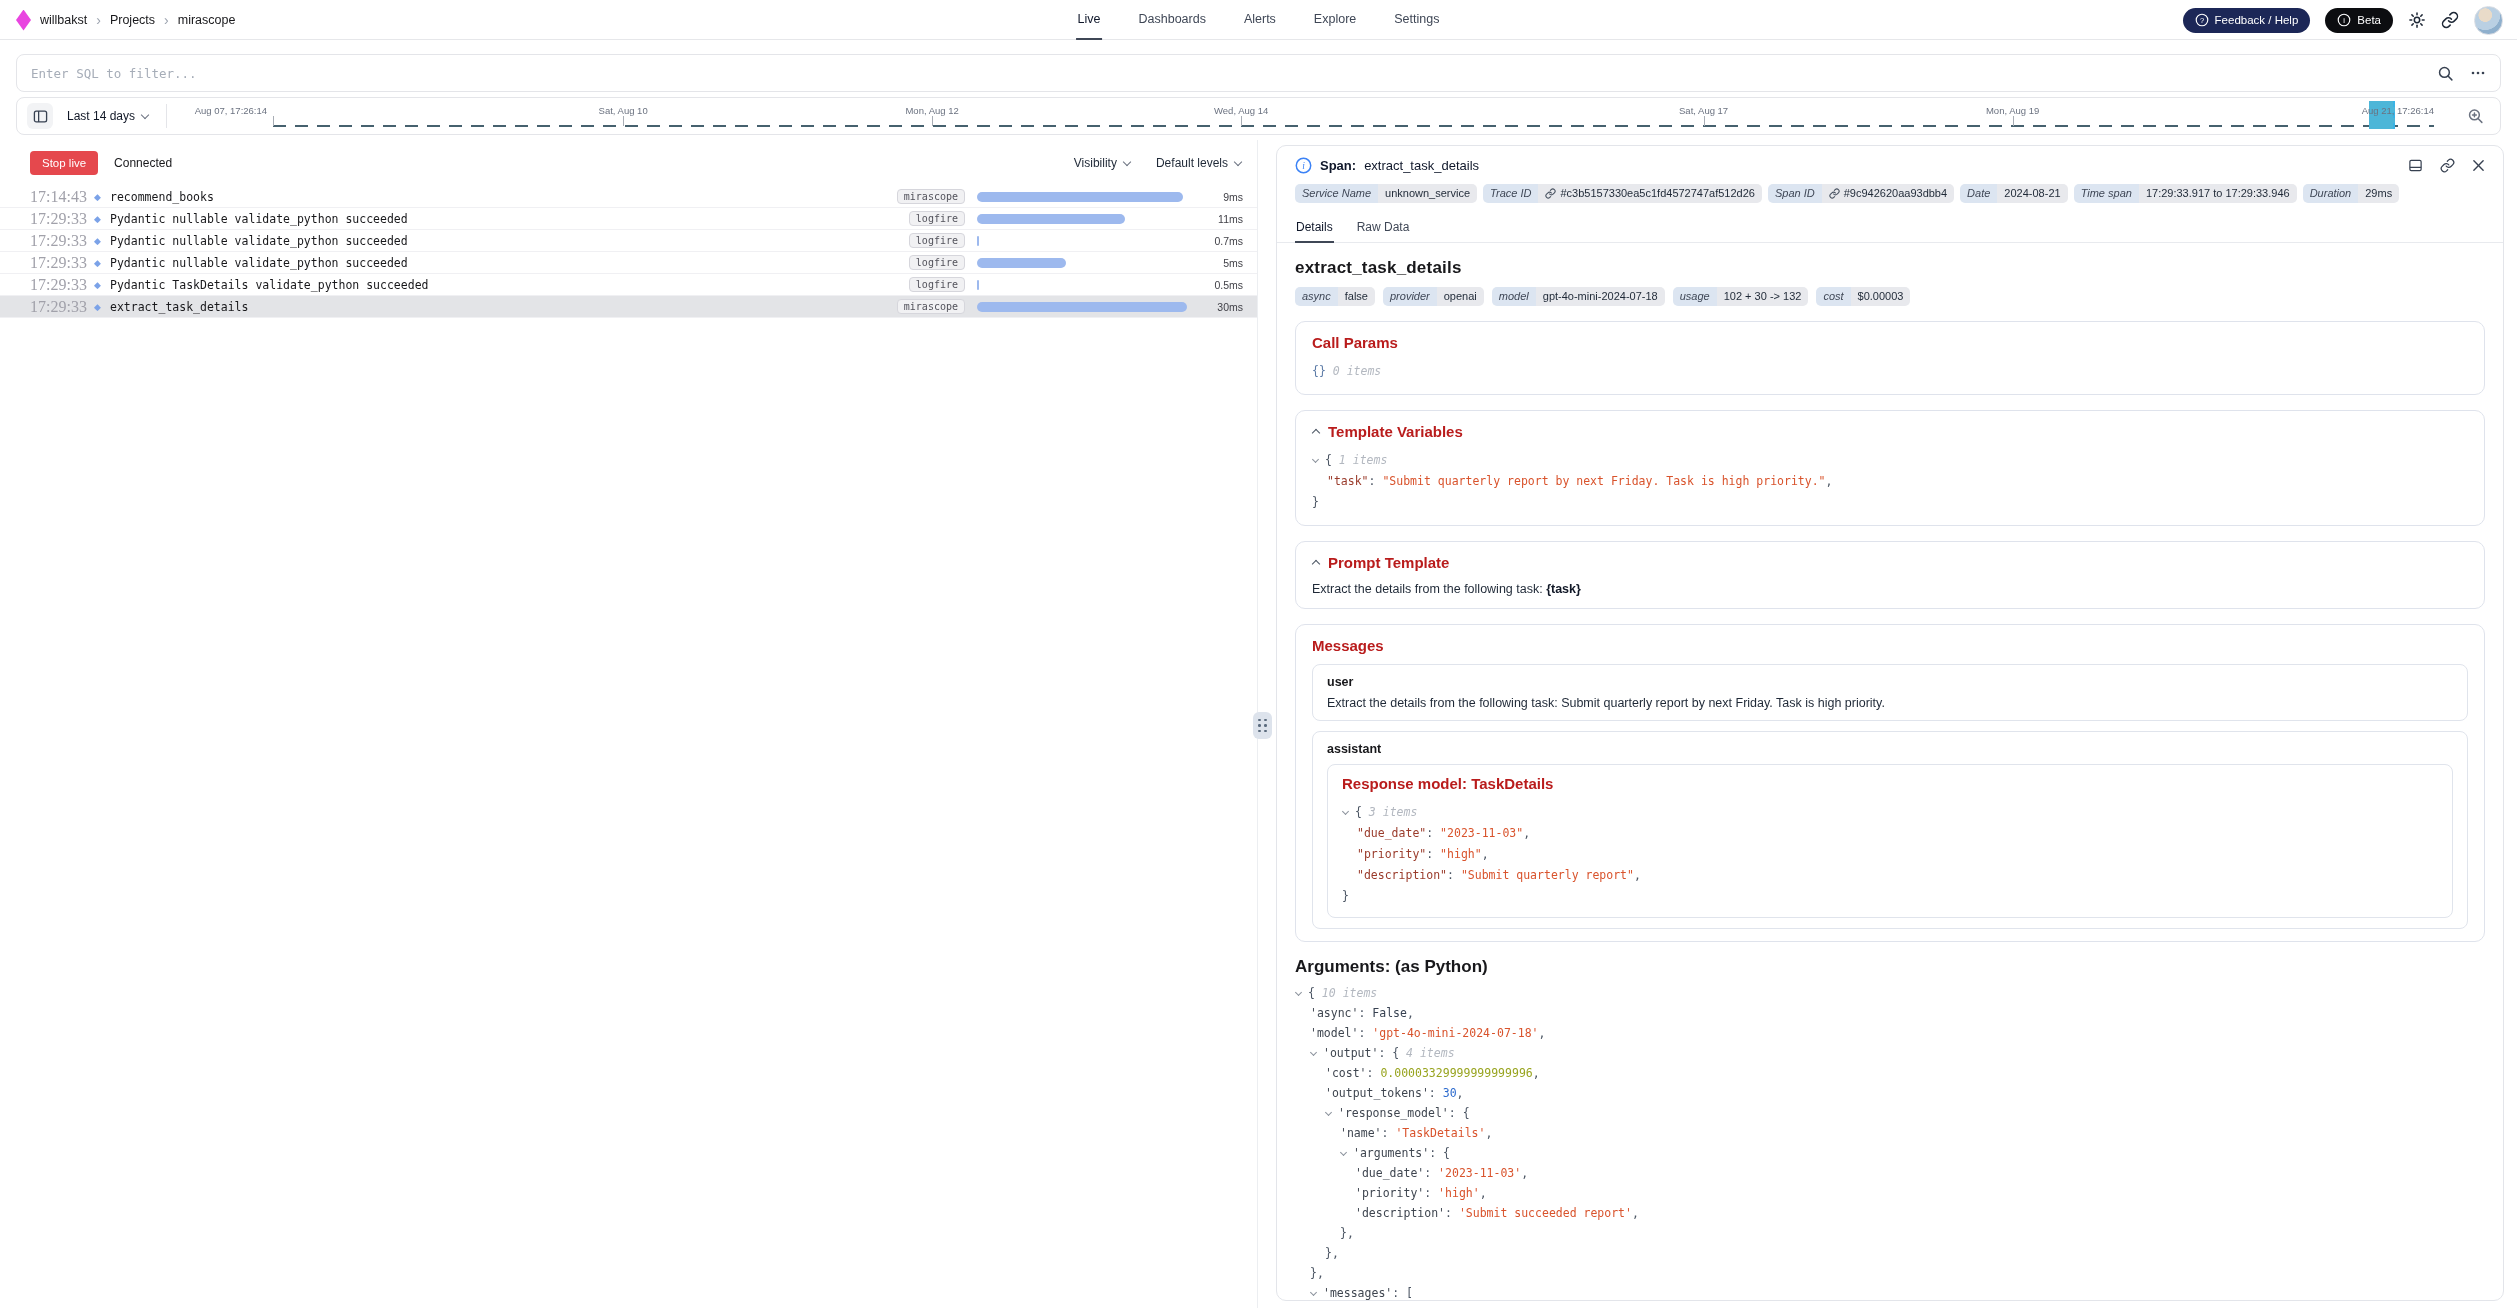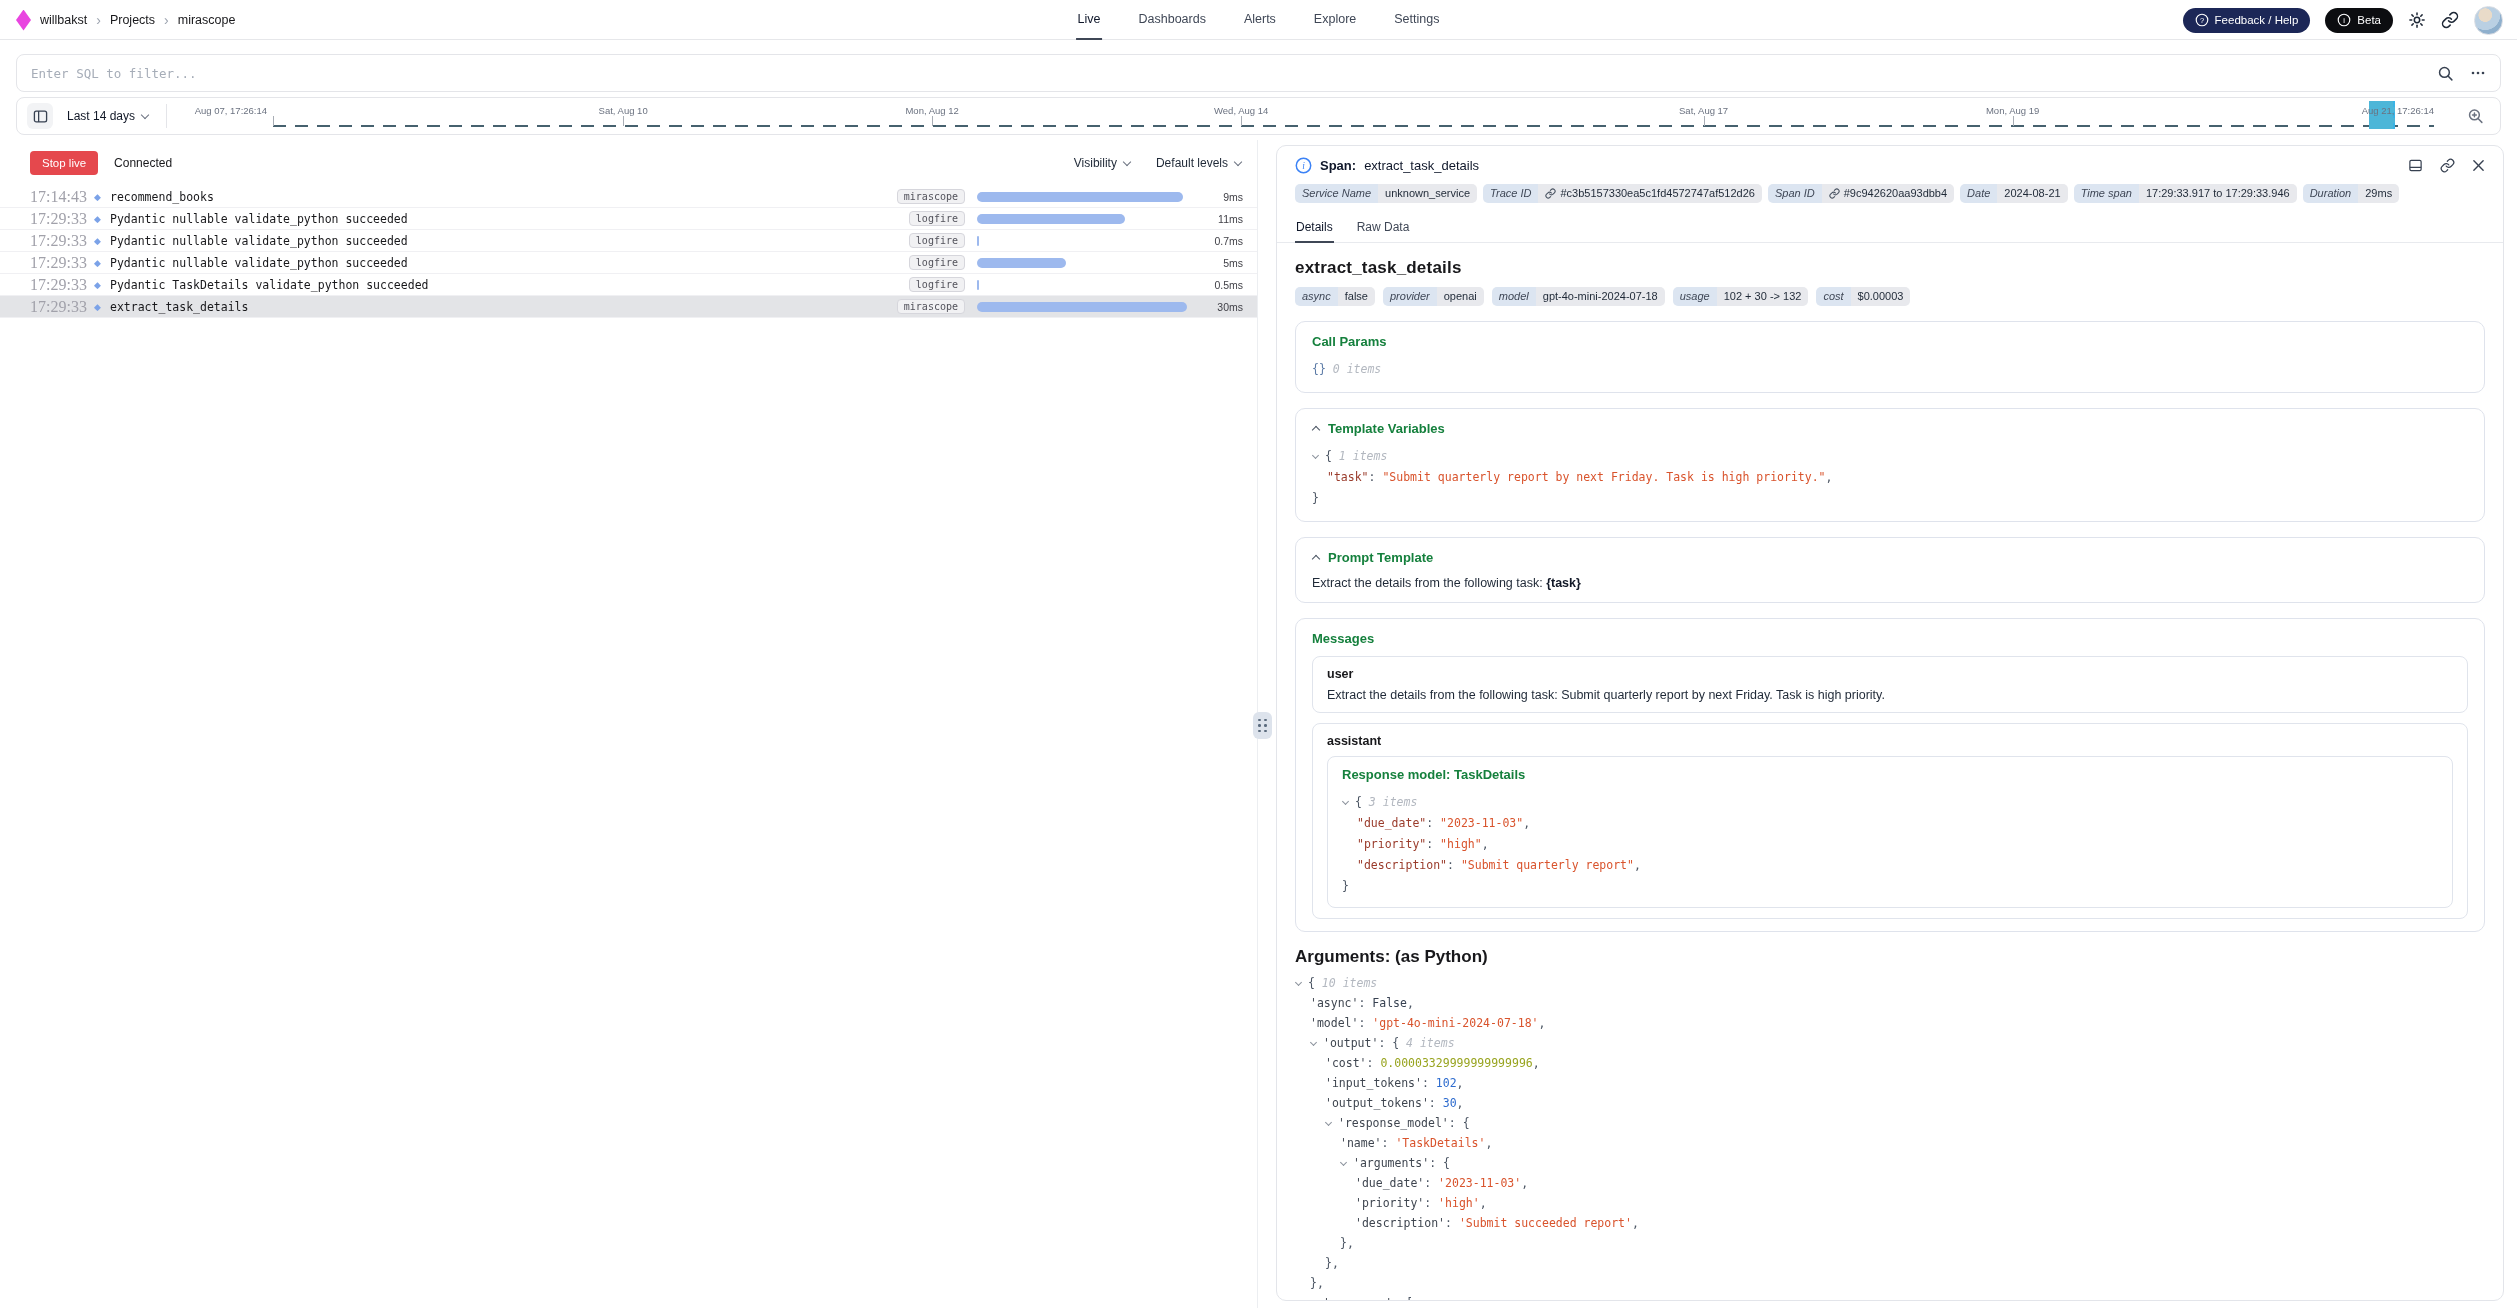--- a/index.html
+++ b/index.html
@@ -74,21 +74,21 @@
   .badge{display:inline-flex;border-radius:5px;overflow:hidden;font-size:11px;line-height:15px;flex:none}
   .badge .bl{background:#dce5f1;color:#3f4756;font-style:italic;padding:2px 7px}
   .badge .bv{background:#e8e9ed;color:#1f2937;padding:2px 7px;display:inline-flex;align-items:center;gap:4px}
   #sp-tabs{display:flex;gap:22px;padding:0 18px;border-bottom:1px solid #e8eaee;height:30px}
   .sp-tab{font-size:12px;color:#3f4756;display:flex;align-items:center;border-bottom:2px solid transparent;margin-bottom:-1px;padding:0 1px}
   .sp-tab.active{color:#0f172a;border-bottom-color:var(--c-active_underline,#3f4756)}
   #sp-content{padding:15px 18px 0}
   #sp-heading{font-size:17px;font-weight:bold;margin-bottom:9px;letter-spacing:.2px}
   #attr-badges{display:flex;gap:8px;margin-bottom:15px}
   .card{border:1px solid #dfe3ec;border-radius:10px;padding:12px 16px;margin-bottom:15px;background:#fff}
-  .card-title{font-size:13px;font-weight:bold;color:#15803d;display:flex;align-items:center}
+  .card-title{font-size:15px;font-weight:bold;color:#b91c1c;display:flex;align-items:center}
   .subcard{border:1px solid #e0e4ec;border-radius:8px;padding:10px 14px;margin-top:10px;background:#fff}
   .role{font-size:12.5px;font-weight:bold;margin-bottom:7px}
   .msg-text{font-size:12.5px;color:#1f2937}
   .prompt-line{font-size:12.5px;color:#1f2937;margin-top:11px}
   .prompt-line b{color:#111827}
   .tree{font-family:"DejaVu Sans Mono",monospace;font-size:11.5px;margin-top:10px}
   .tree .ln{line-height:21px;white-space:pre}
   #args-tree .ln{line-height:20px}
   #args-heading{font-size:17px;font-weight:bold;margin:3px 0 6px}
   .t-k{color:var(--c-json_key,#9a3b2b)}
@@ -478,21 +478,20 @@
       </div>
     </div>
 
     <div id="args-heading">Arguments: (as Python)</div>
     <div class="tree" id="args-tree" style="margin-top:0">
         <div class="ln" style="padding-left: 0px;"><span class="tcaret"></span><span class="t-p">{ </span><span class="t-i">10 items</span></div>
         <div class="ln" style="padding-left: 15px;"><span class="t-pk">'async'</span><span class="t-p">: </span><span class="t-b">False</span><span class="t-p">,</span></div>
         <div class="ln" style="padding-left: 15px;"><span class="t-pk">'model'</span><span class="t-p">: </span><span class="t-s">'gpt-4o-mini-2024-07-18'</span><span class="t-p">,</span></div>
         <div class="ln" style="padding-left: 15px;"><span class="tcaret"></span><span class="t-pk">'output'</span><span class="t-p">: { </span><span class="t-i">4 items</span></div>
         <div class="ln" style="padding-left: 30px;"><span class="t-pk">'cost'</span><span class="t-p">: </span><span class="t-f">0.00003329999999999996</span><span class="t-p">,</span></div>
-        <div class="ln" style="padding-left: 30px;"><span class="t-pk">'input_tokens'</span><span class="t-p">: </span><span class="t-n">102</span><span class="t-p">,</span></div>
         <div class="ln" style="padding-left: 30px;"><span class="t-pk">'output_tokens'</span><span class="t-p">: </span><span class="t-n">30</span><span class="t-p">,</span></div>
         <div class="ln" style="padding-left: 30px;"><span class="tcaret"></span><span class="t-pk">'response_model'</span><span class="t-p">: {</span></div>
         <div class="ln" style="padding-left: 45px;"><span class="t-pk">'name'</span><span class="t-p">: </span><span class="t-s">'TaskDetails'</span><span class="t-p">,</span></div>
         <div class="ln" style="padding-left: 45px;"><span class="tcaret"></span><span class="t-pk">'arguments'</span><span class="t-p">: {</span></div>
         <div class="ln" style="padding-left: 60px;"><span class="t-pk">'due_date'</span><span class="t-p">: </span><span class="t-s">'2023-11-03'</span><span class="t-p">,</span></div>
         <div class="ln" style="padding-left: 60px;"><span class="t-pk">'priority'</span><span class="t-p">: </span><span class="t-s">'high'</span><span class="t-p">,</span></div>
         <div class="ln" style="padding-left: 60px;"><span class="t-pk">'description'</span><span class="t-p">: </span><span class="t-s">'Submit succeeded report'</span><span class="t-p">,</span></div>
         <div class="ln" style="padding-left: 45px;"><span class="t-p">},</span></div>
         <div class="ln" style="padding-left: 30px;"><span class="t-p">},</span></div>
         <div class="ln" style="padding-left: 15px;"><span class="t-p">},</span></div>

